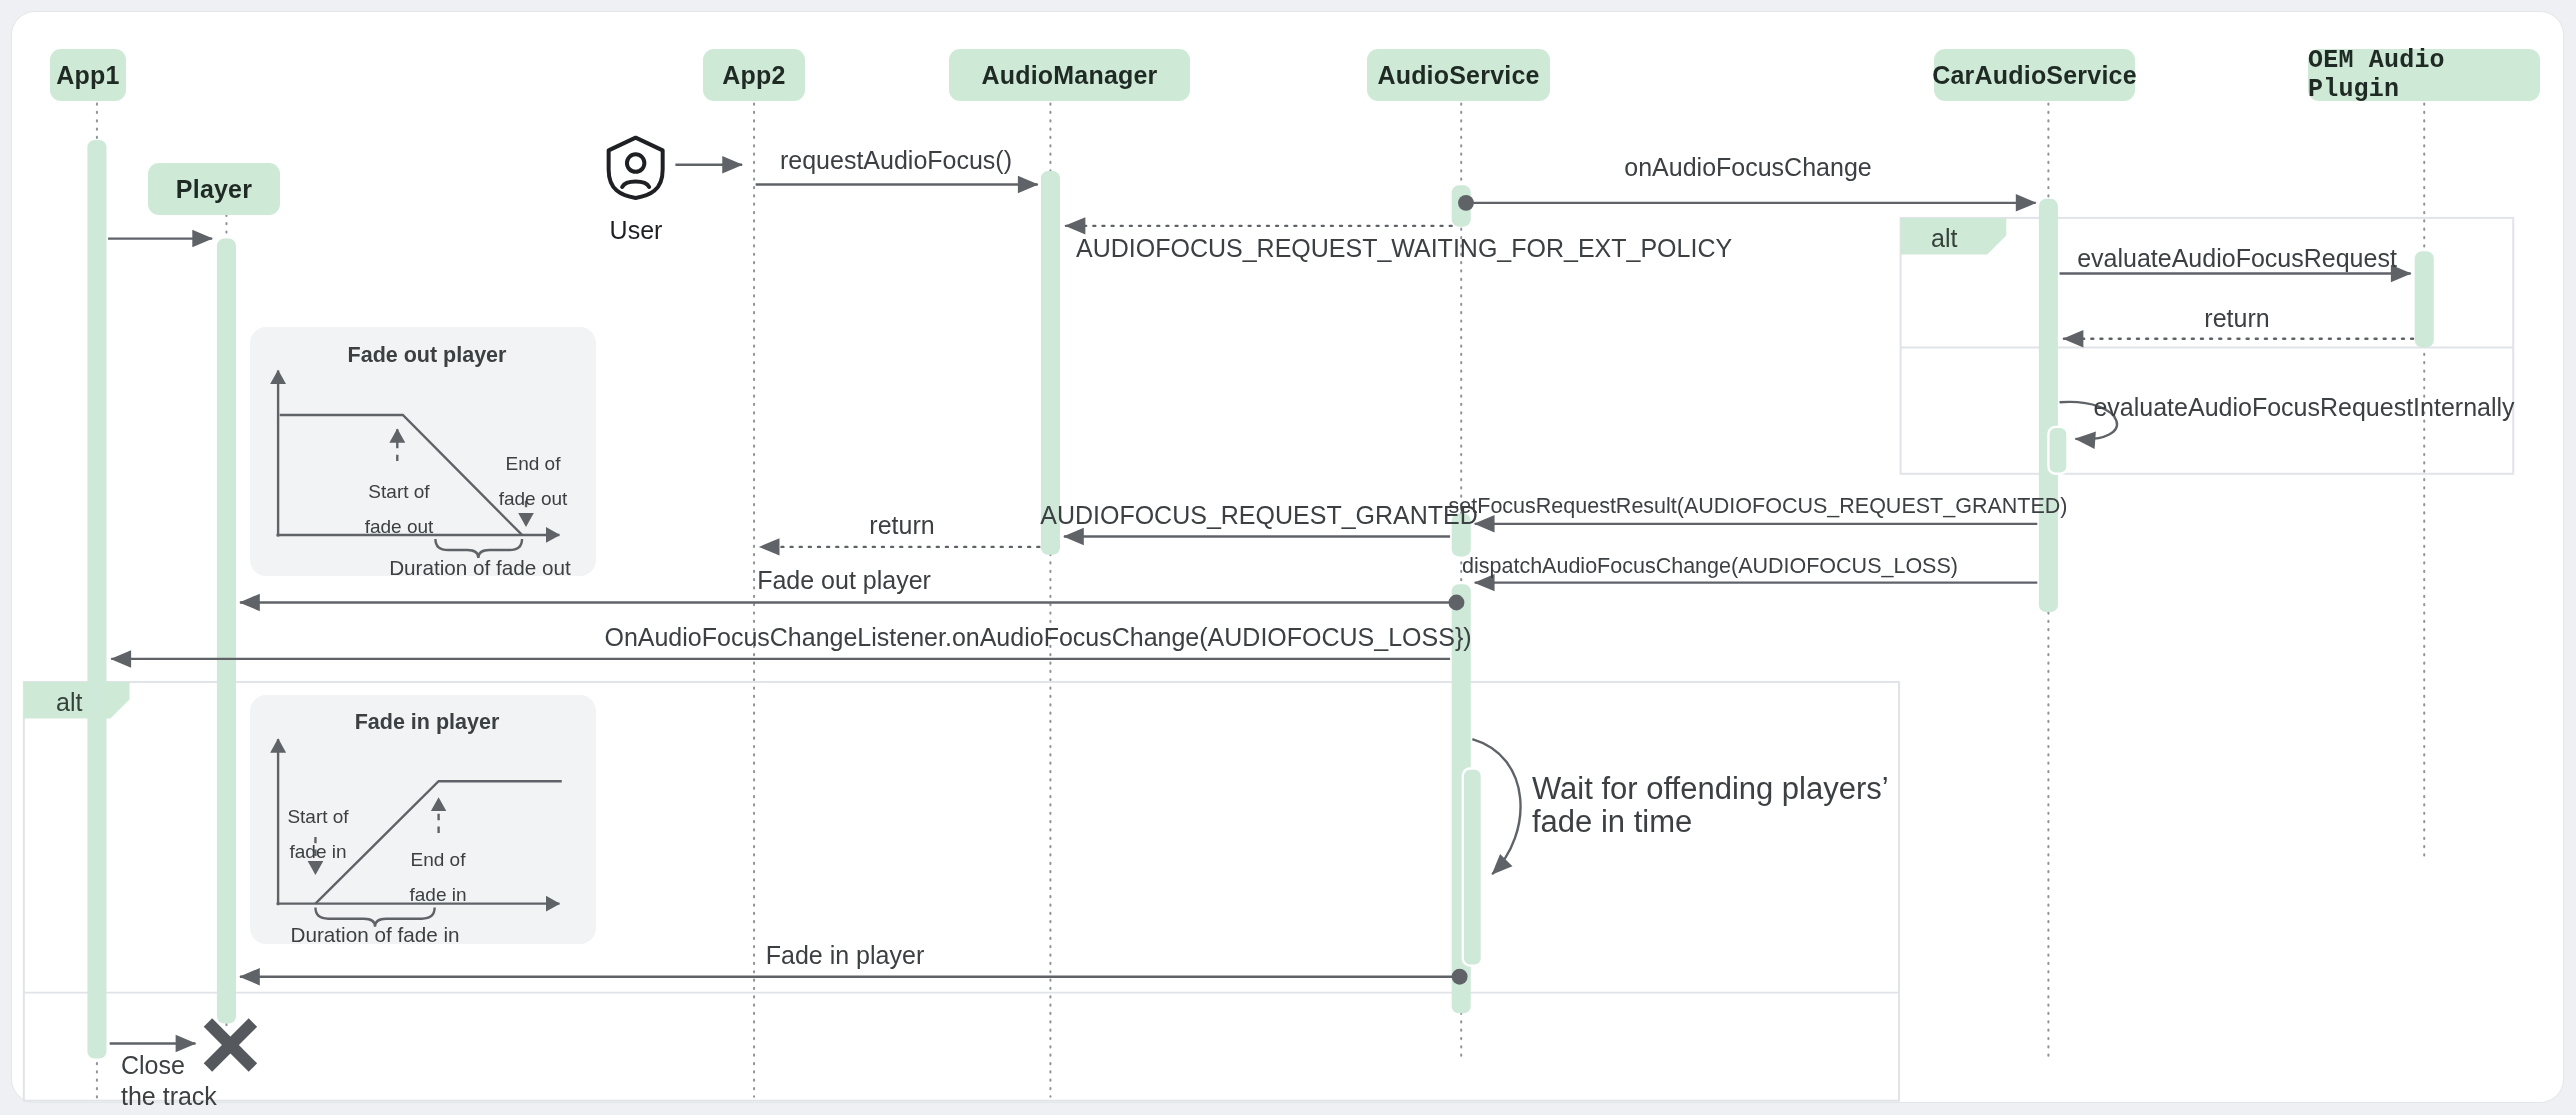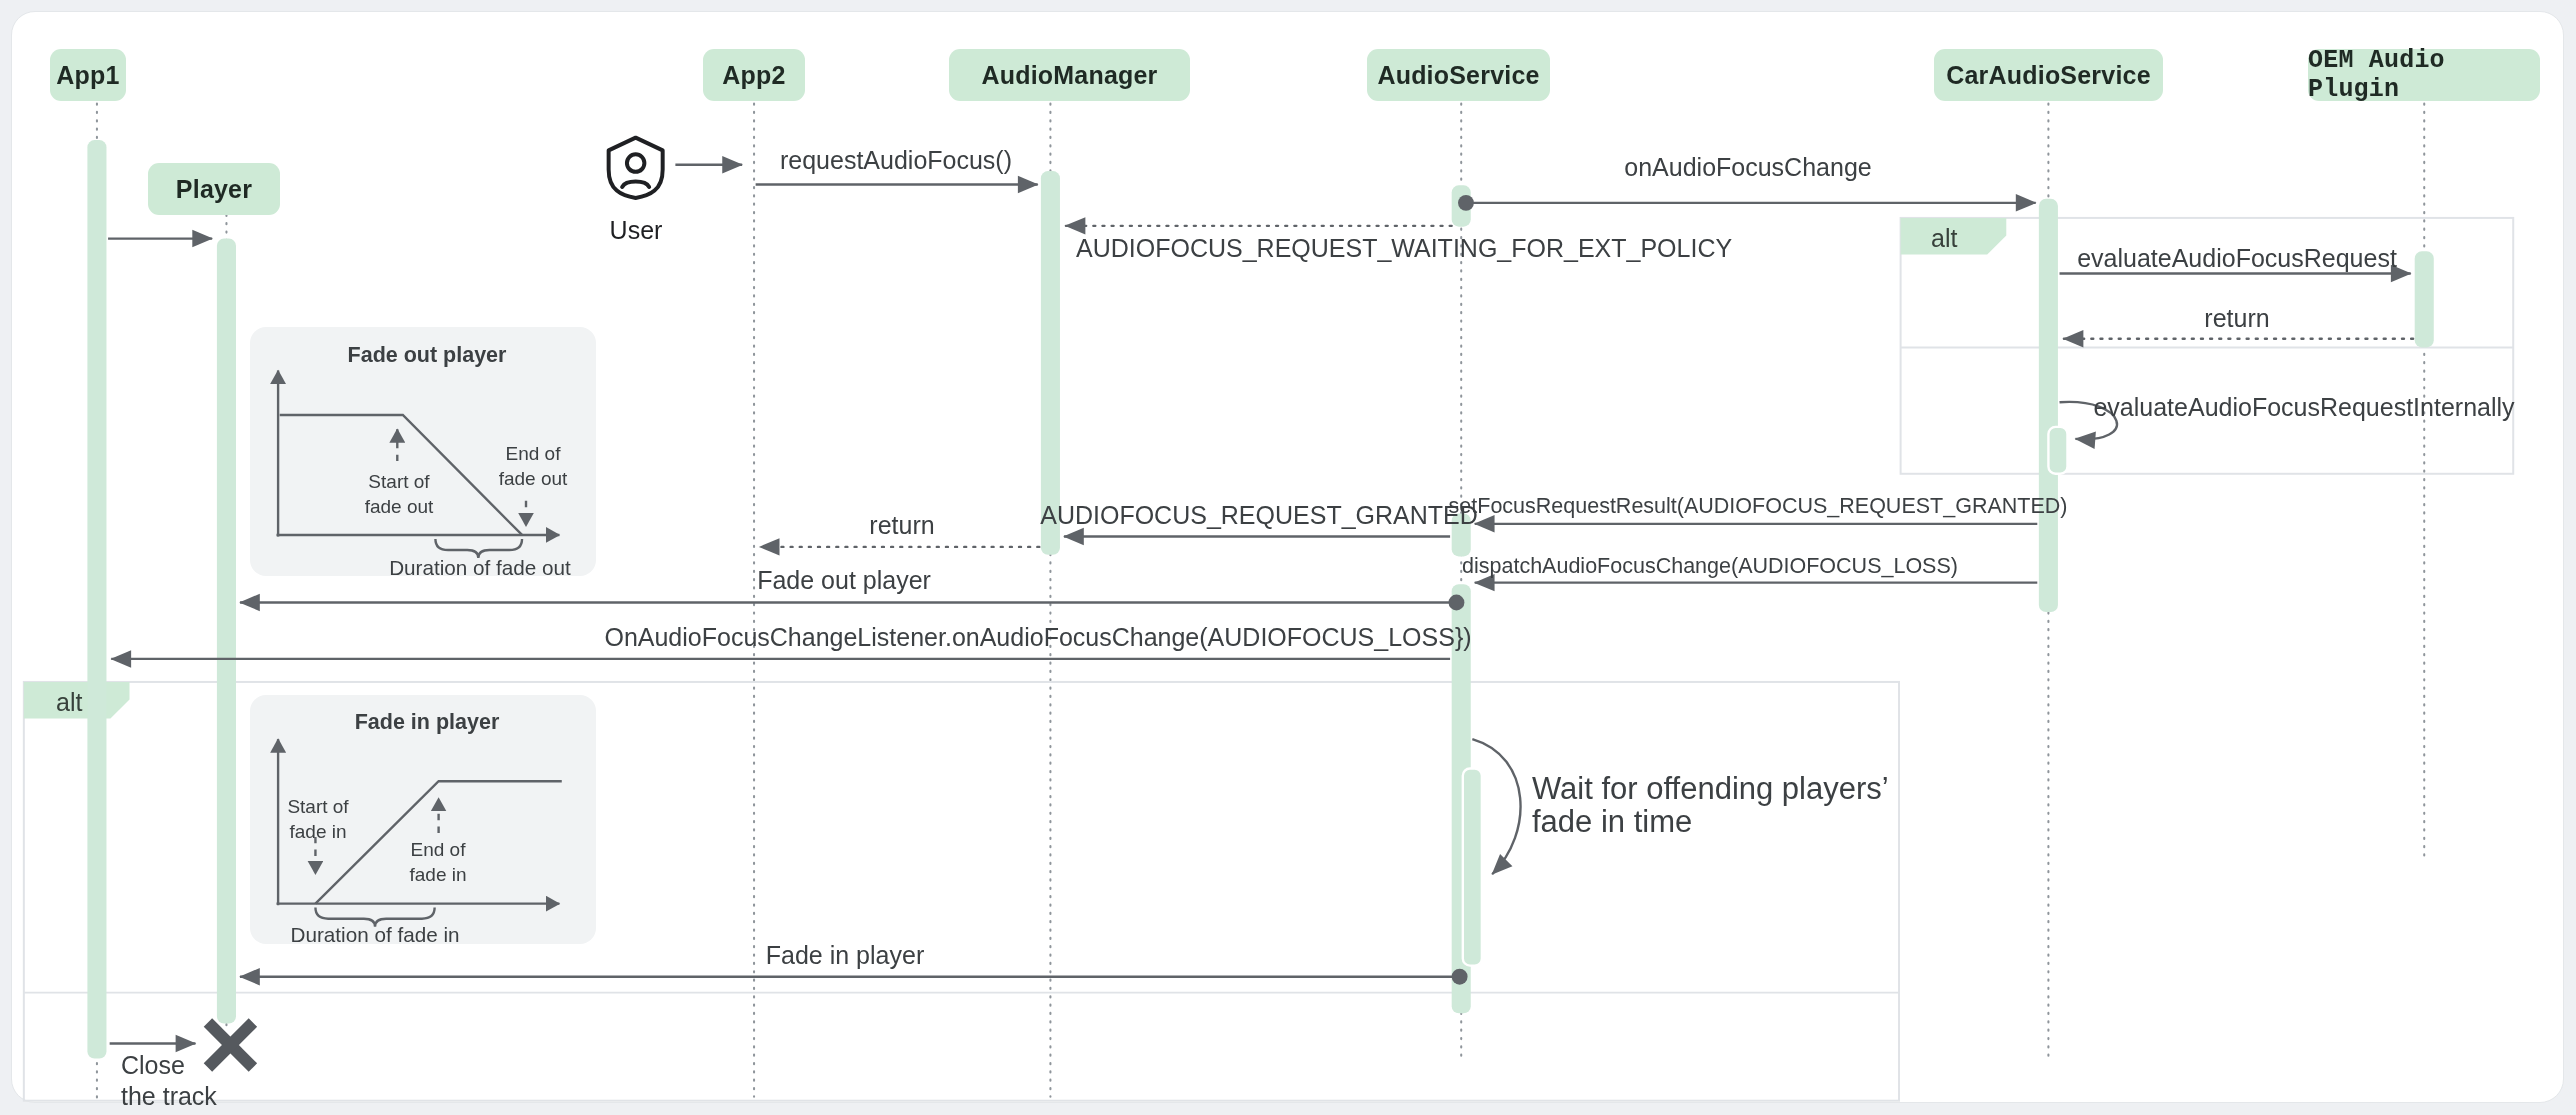--- a/index.html
+++ b/index.html
@@ -12,21 +12,21 @@
         align-items:center;justify-content:center;font-weight:bold;font-size:25px;color:#1f2a24;
         letter-spacing:0.2px;}
   .lbl{position:absolute;font-size:25px;color:#3c4043;white-space:nowrap;transform:translateX(-50%);}
   .lbl.small{font-size:21.5px;}
   .lbl.left{transform:none;}
   .lbl .ln{display:block;}
   .alt-lbl{position:absolute;font-size:25px;color:#37413b;}
   .charttitle{position:absolute;font-size:21.5px;font-weight:bold;color:#3c4043;transform:translateX(-50%);white-space:nowrap;}
   .chartlabel{position:absolute;font-size:19px;color:#3c4043;text-align:center;line-height:1.3;
         transform:translateX(-50%);white-space:nowrap;}
-  .chartlabel .ln{display:block;}
+  .chartlabel .ln{display:block;margin-top:10px;}
 </style>
 </head>
 <body>
 
 <div class="canvas">
   <div class="card"></div>
 
   <div class="chartbox" style="left:250px;top:327px;width:346px;height:249px;"></div>
   <div class="chartbox" style="left:250px;top:695px;width:346px;height:249px;"></div>
 
@@ -133,21 +133,21 @@
     </div>
   <div class="pbox" style="left:703px;top:49px;width:102px;">
       <span>App2</span>
     </div>
   <div class="pbox" style="left:949px;top:49px;width:241px;">
       <span>AudioManager</span>
     </div>
   <div class="pbox" style="left:1367px;top:49px;width:183px;">
       <span>AudioService</span>
     </div>
-  <div class="pbox" style="left:1934px;top:49px;width:229px;">
+  <div class="pbox" style="left:1934px;top:49px;width:201px;">
       <span>CarAudioService</span>
     </div>
   <div class="pbox" style="left:2308px;top:49px;width:232px;font-family:Liberation Mono, monospace;">
       <span>OEM Audio Plugin</span>
     </div>
 
   <div class="lbl" style="left:636px;top:216px;color:#1f2023;">User</div>
 
   <div class="alt-lbl" style="left:1931px;top:224px;">alt</div>
   <div class="alt-lbl" style="left:56px;top:688px;">alt</div>

